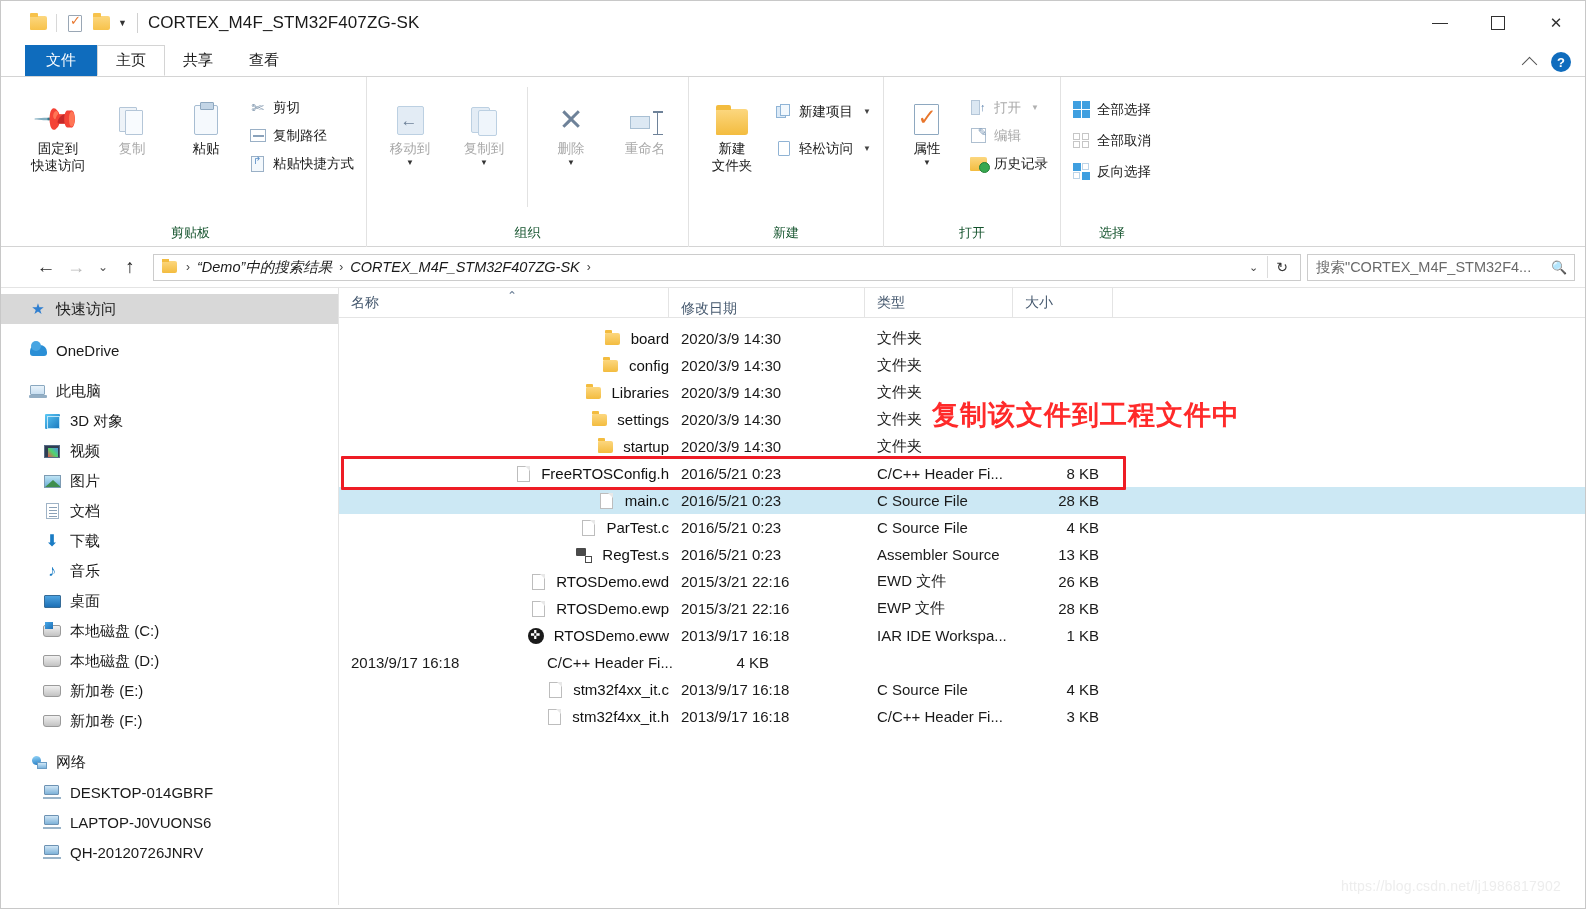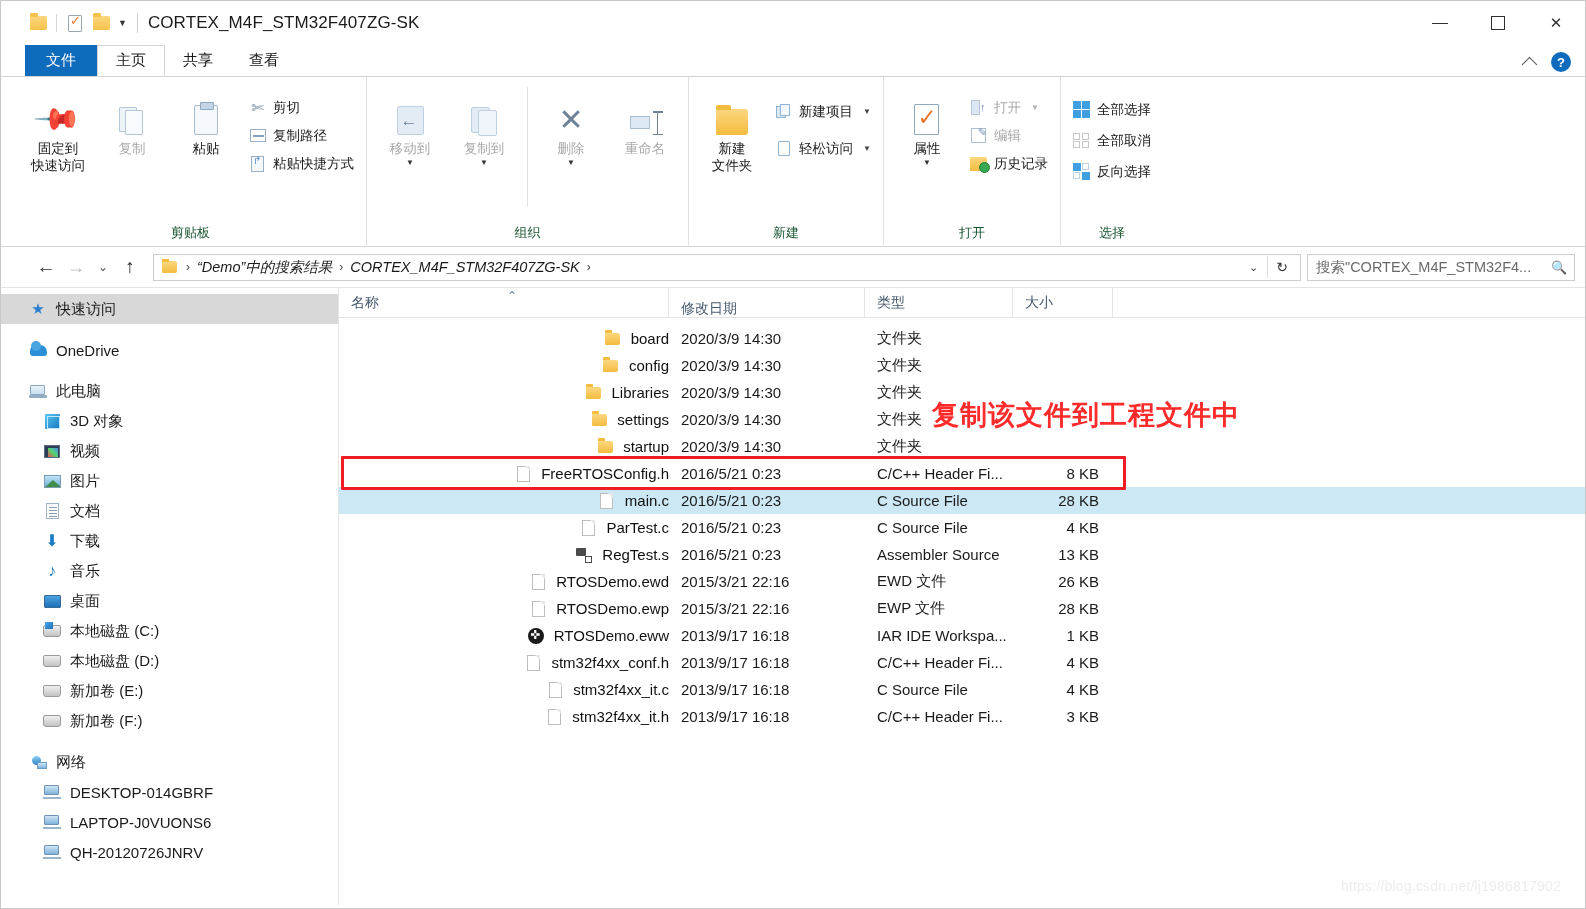--- a/index.html
+++ b/index.html
@@ -1161,26 +1161,20 @@
               <span class="fi">
                 <span class="fi-iar"></span>
               </span>
               <span>RTOSDemo.eww</span>
             </div>
             <div class="fcell fc-date">2013/9/17 16:18</div>
             <div class="fcell fc-type">IAR IDE Workspa...</div>
             <div class="fcell fc-size">1 KB</div>
           </div>
           <div class="frow">
-            <div class="fcell fc-name">
-              <span class="fi">
-                <span class="fi-file"></span>
-              </span>
-              <span>stm32f4xx_conf.h</span>
-            </div>
             <div class="fcell fc-date">2013/9/17 16:18</div>
             <div class="fcell fc-type">C/C++ Header Fi...</div>
             <div class="fcell fc-size">4 KB</div>
           </div>
           <div class="frow">
             <div class="fcell fc-name">
               <span class="fi">
                 <span class="fi-file"></span>
               </span>
               <span>stm32f4xx_it.c</span>

